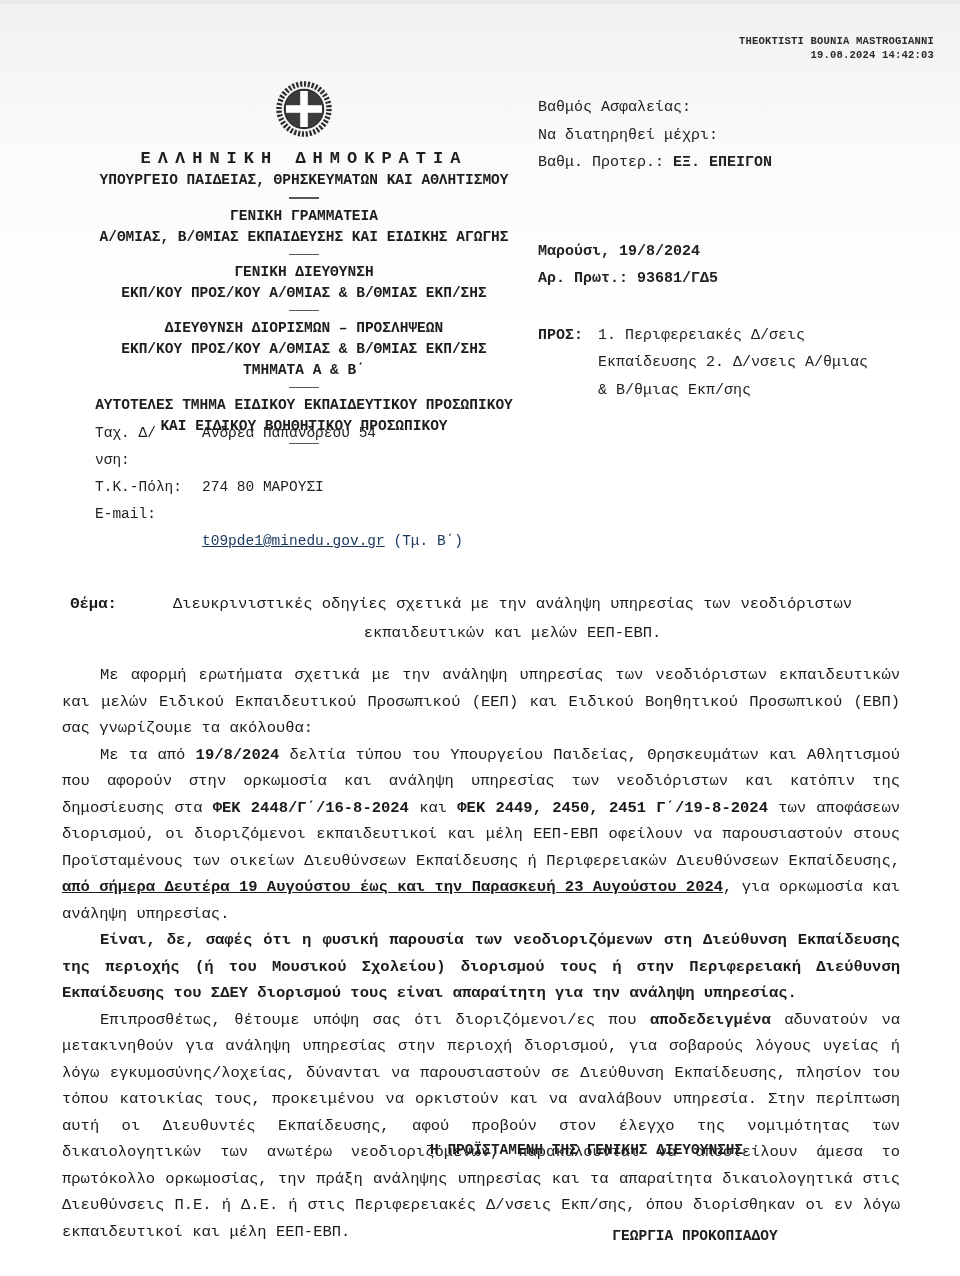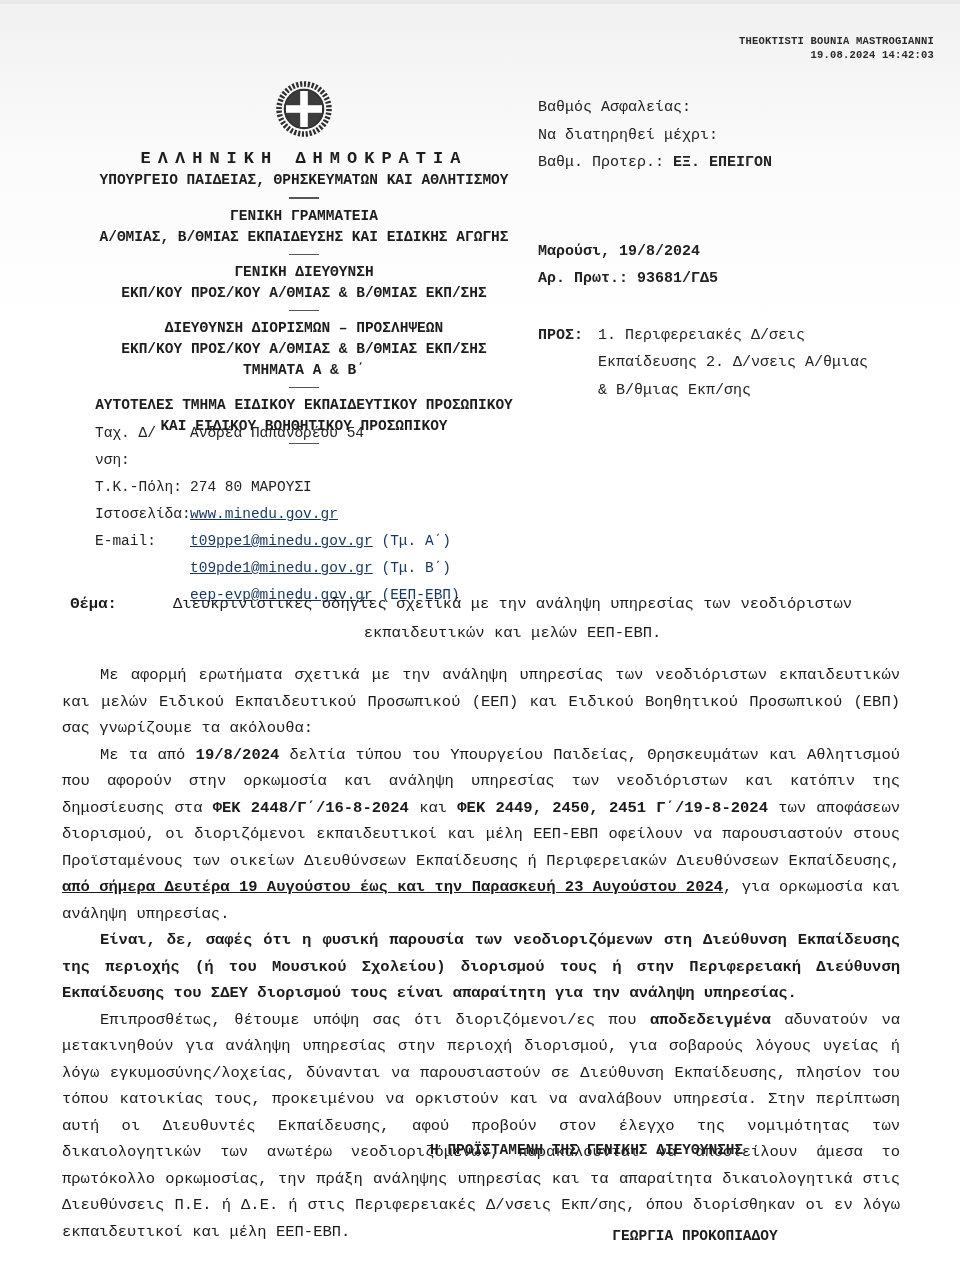--- a/index.html
+++ b/index.html
@@ -33,21 +33,21 @@
     width:30px; height:0; border-top:2px solid #555;
     margin:6px auto 7px auto;
   }
   .sep.thin { border-top-width:1.5px; }
 
   
   .contact {
     position:absolute; top:416px; left:95px; width:430px;
     font-size:14.5px; line-height:27px; color:#222;
   }
-  .crow { display:flex; }
+  .crow { display:flex;gap:12px; }
   .crow .clabel { width:95px; flex:0 0 95px; }
   .crow .cval { flex:1; }
   a.doclink { color:#17365d; text-decoration:underline; }
   .linksuffix { color:#17365d; text-decoration:none; }
 
   
   .meta {
     position:absolute; top:90px; left:538px; width:400px;
     font-size:15px; line-height:27.5px; color:#222;
   }
@@ -120,39 +120,26 @@
   <div class="contact">
     <div class="crow">
       <span class="clabel">Ταχ. Δ/νση:</span>
       <span class="cval">Ανδρέα Παπανδρέου 54</span>
     </div>
     <div class="crow">
       <span class="clabel">Τ.Κ.-Πόλη:</span>
       <span class="cval">274 80 ΜΑΡΟΥΣΙ</span>
     </div>
     <div class="crow">
-      <span class="clabel">Ιστοσελίδα:</span>
-      <span class="cval"><a href="#" class="doclink">www.minedu.gov.gr</a></span>
-    </div>
-    <div class="crow">
       <span class="clabel">E-mail:</span>
-      <span class="cval">
-        <a href="#" class="doclink">t09ppe1@minedu.gov.gr</a><span class="linksuffix"> (Τμ. Α΄)</span>
-      </span>
     </div>
     <div class="crow">
       <span class="clabel"></span>
       <span class="cval">
         <a href="#" class="doclink">t09pde1@minedu.gov.gr</a><span class="linksuffix"> (Τμ. Β΄)</span>
-      </span>
-    </div>
-    <div class="crow">
-      <span class="clabel"></span>
-      <span class="cval">
-        <a href="#" class="doclink">eep-evp@minedu.gov.gr</a><span class="linksuffix"> (ΕΕΠ-ΕΒΠ)</span>
       </span>
     </div>
   </div>
 
   <div class="meta">
     <div>Βαθμός Ασφαλείας:</div>
     <div>Να διατηρηθεί μέχρι:</div>
     <div><span>Βαθμ. Προτερ.: </span><span class="bold">ΕΞ. ΕΠΕΙΓΟΝ</span></div>
     <div class="dateblock">
       <div>Μαρούσι, 19/8/2024</div>

